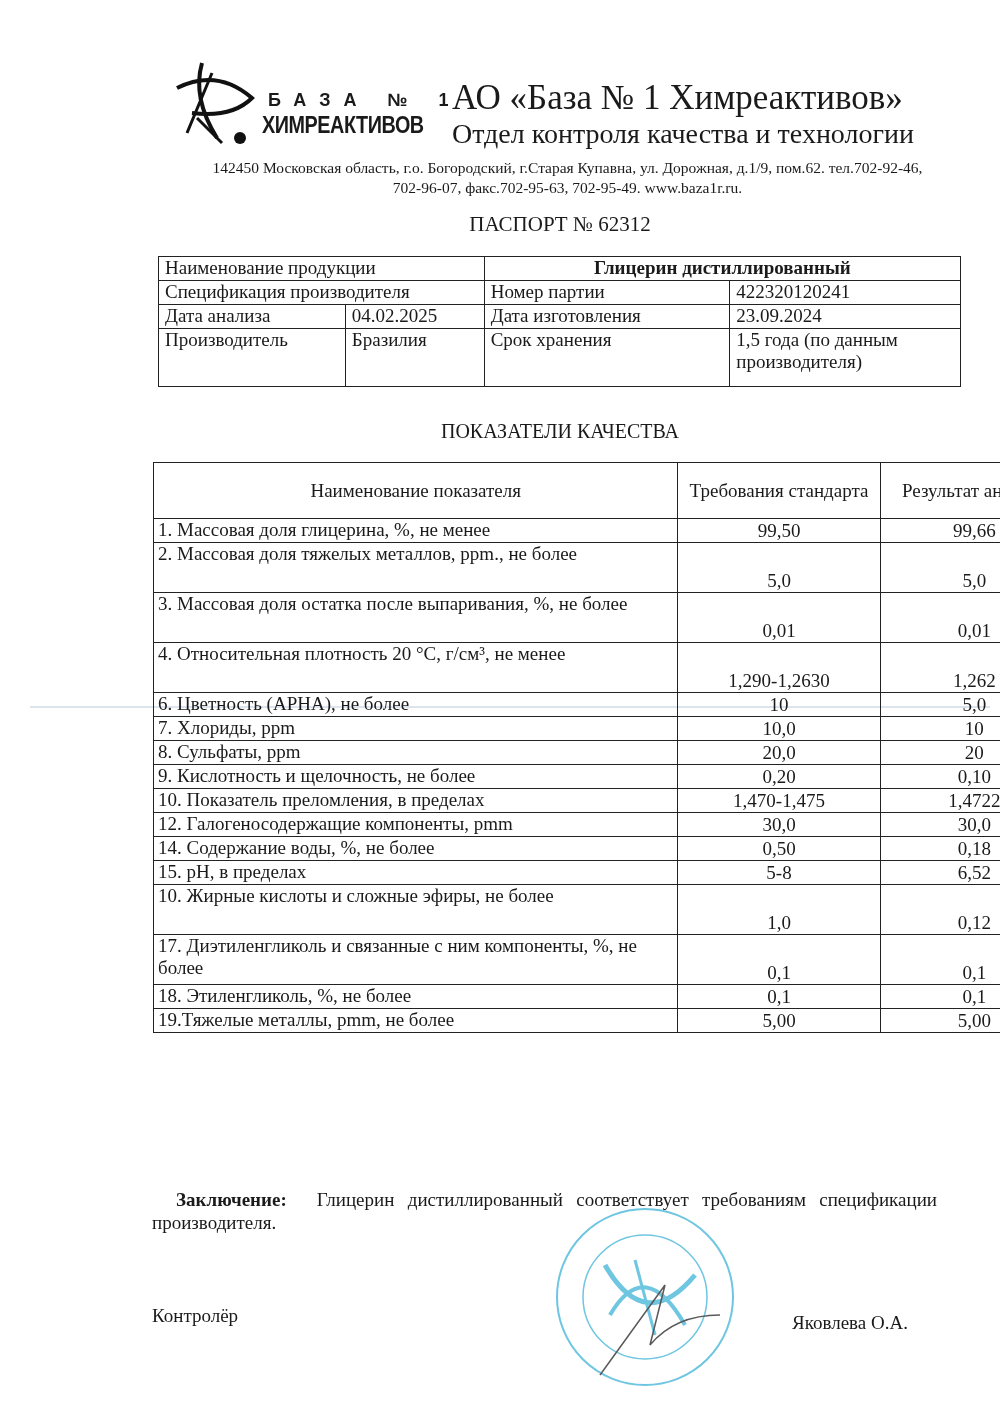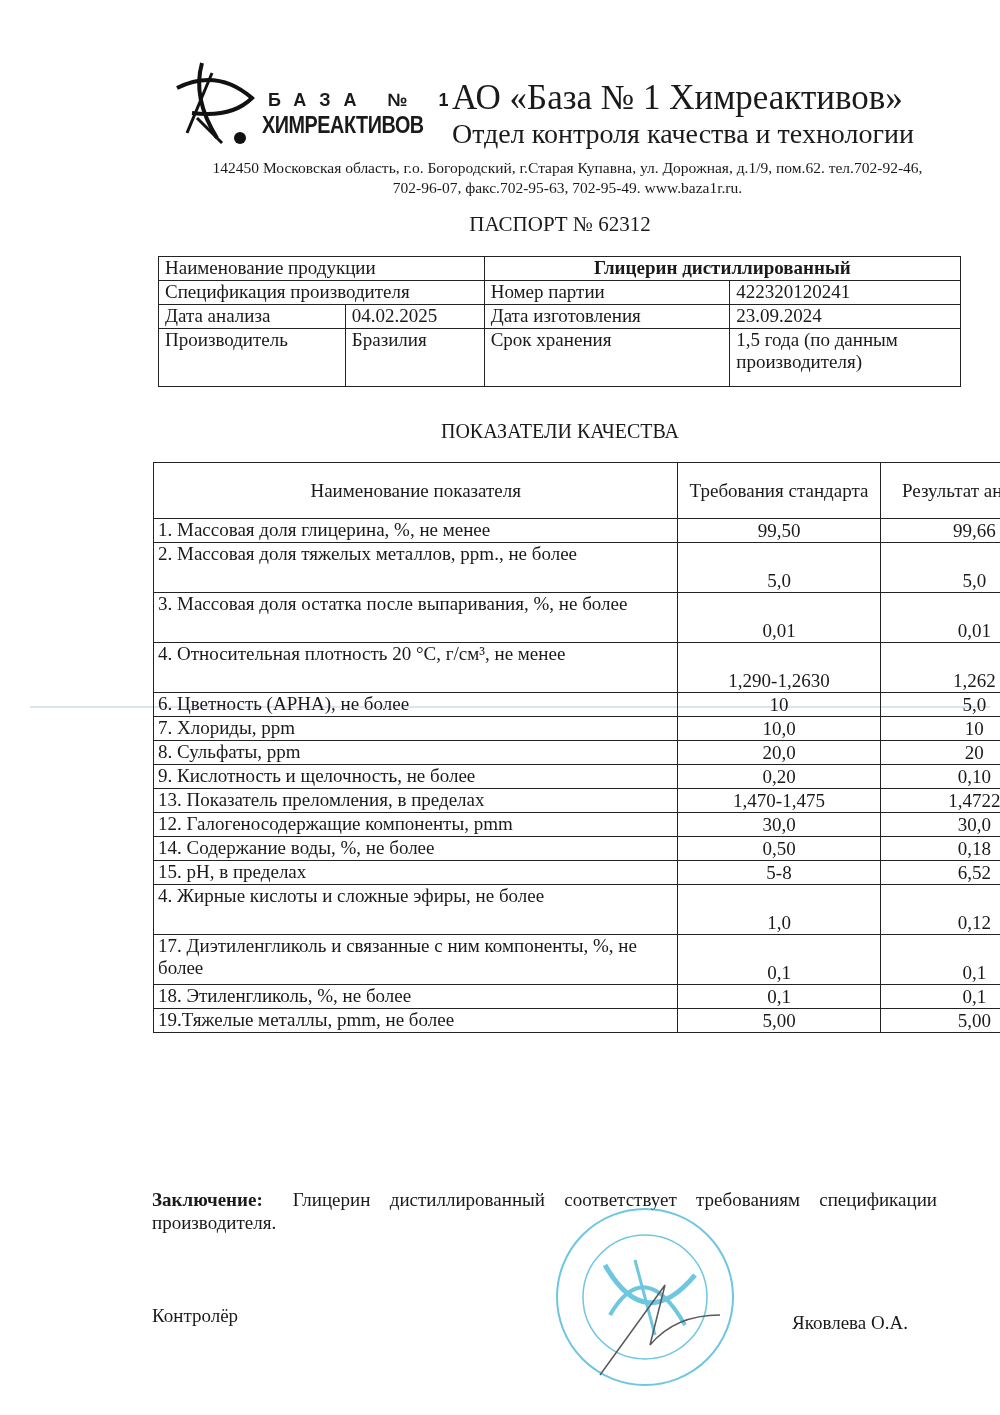--- a/index.html
+++ b/index.html
@@ -20,21 +20,21 @@
   .info td { border:1.5px solid #222; padding:0 6px; vertical-align:top; line-height:22px; }
   .bold { font-weight:bold; text-align:center; }
   .qtitle { left:0; width:1120px; top:420px; font-size:20px; text-align:center; }
   
   .quality { left:153px; top:462px; width:916px; font-size:19px; }
   .quality td, .quality th { border:1.5px solid #222; padding:0 4px; line-height:22px; }
   .quality th { font-weight:normal; text-align:center; vertical-align:middle; }
   .quality td.num { text-align:center; vertical-align:bottom; }
   .quality td.name { vertical-align:top; }
   .conclusion { left:152px; top:1188px; width:785px; font-size:19px; text-align:justify; text-align-last:left; line-height:23px; }
-  .conclusion b { margin-right:30px; }
+  .conclusion b { margin-right:30px;margin-left:24px; }
   .sign-role { left:152px; top:1305px; font-size:19px; }
   .sign-name { left:792px; top:1312px; font-size:19px; }
   .stamp { left:545px; top:1205px; width:200px; height:190px; opacity:0.75; }
   .scanline { left:30px; top:706px; width:960px; height:2px; background:#9fb3c8; opacity:0.35; }
 </style>
 </head>
 <body>
 
 <div class="abs scanline"></div>
 
@@ -140,41 +140,41 @@
         <td class="name">8. Сульфаты, ppm</td>
         <td class="num">20,0</td>
         <td class="num">20</td>
       </tr>
       <tr style="height: 24px;">
         <td class="name">9. Кислотность и щелочность, не более</td>
         <td class="num">0,20</td>
         <td class="num">0,10</td>
       </tr>
       <tr style="height: 24px;">
-        <td class="name">13. Показатель преломления, в пределах</td>
+        <td class="name">10. Показатель преломления, в пределах</td>
         <td class="num">1,470-1,475</td>
         <td class="num">1,4722</td>
       </tr>
       <tr style="height: 24px;">
         <td class="name">12.  Галогеносодержащие компоненты, pmm</td>
         <td class="num">30,0</td>
         <td class="num">30,0</td>
       </tr>
       <tr style="height: 24px;">
         <td class="name">14. Содержание воды, %, не более</td>
         <td class="num">0,50</td>
         <td class="num">0,18</td>
       </tr>
       <tr style="height: 24px;">
         <td class="name">15. pH, в пределах</td>
         <td class="num">5-8</td>
         <td class="num">6,52</td>
       </tr>
       <tr style="height: 50px;">
-        <td class="name">4. Жирные кислоты и сложные эфиры, не более</td>
+        <td class="name">10. Жирные кислоты и сложные эфиры, не более</td>
         <td class="num">1,0</td>
         <td class="num">0,12</td>
       </tr>
       <tr style="height: 50px;">
         <td class="name">17. Диэтиленгликоль и связанные с ним компоненты, %, не более</td>
         <td class="num">0,1</td>
         <td class="num">0,1</td>
       </tr>
       <tr style="height: 24px;">
         <td class="name">18. Этиленгликоль, %, не более</td>

